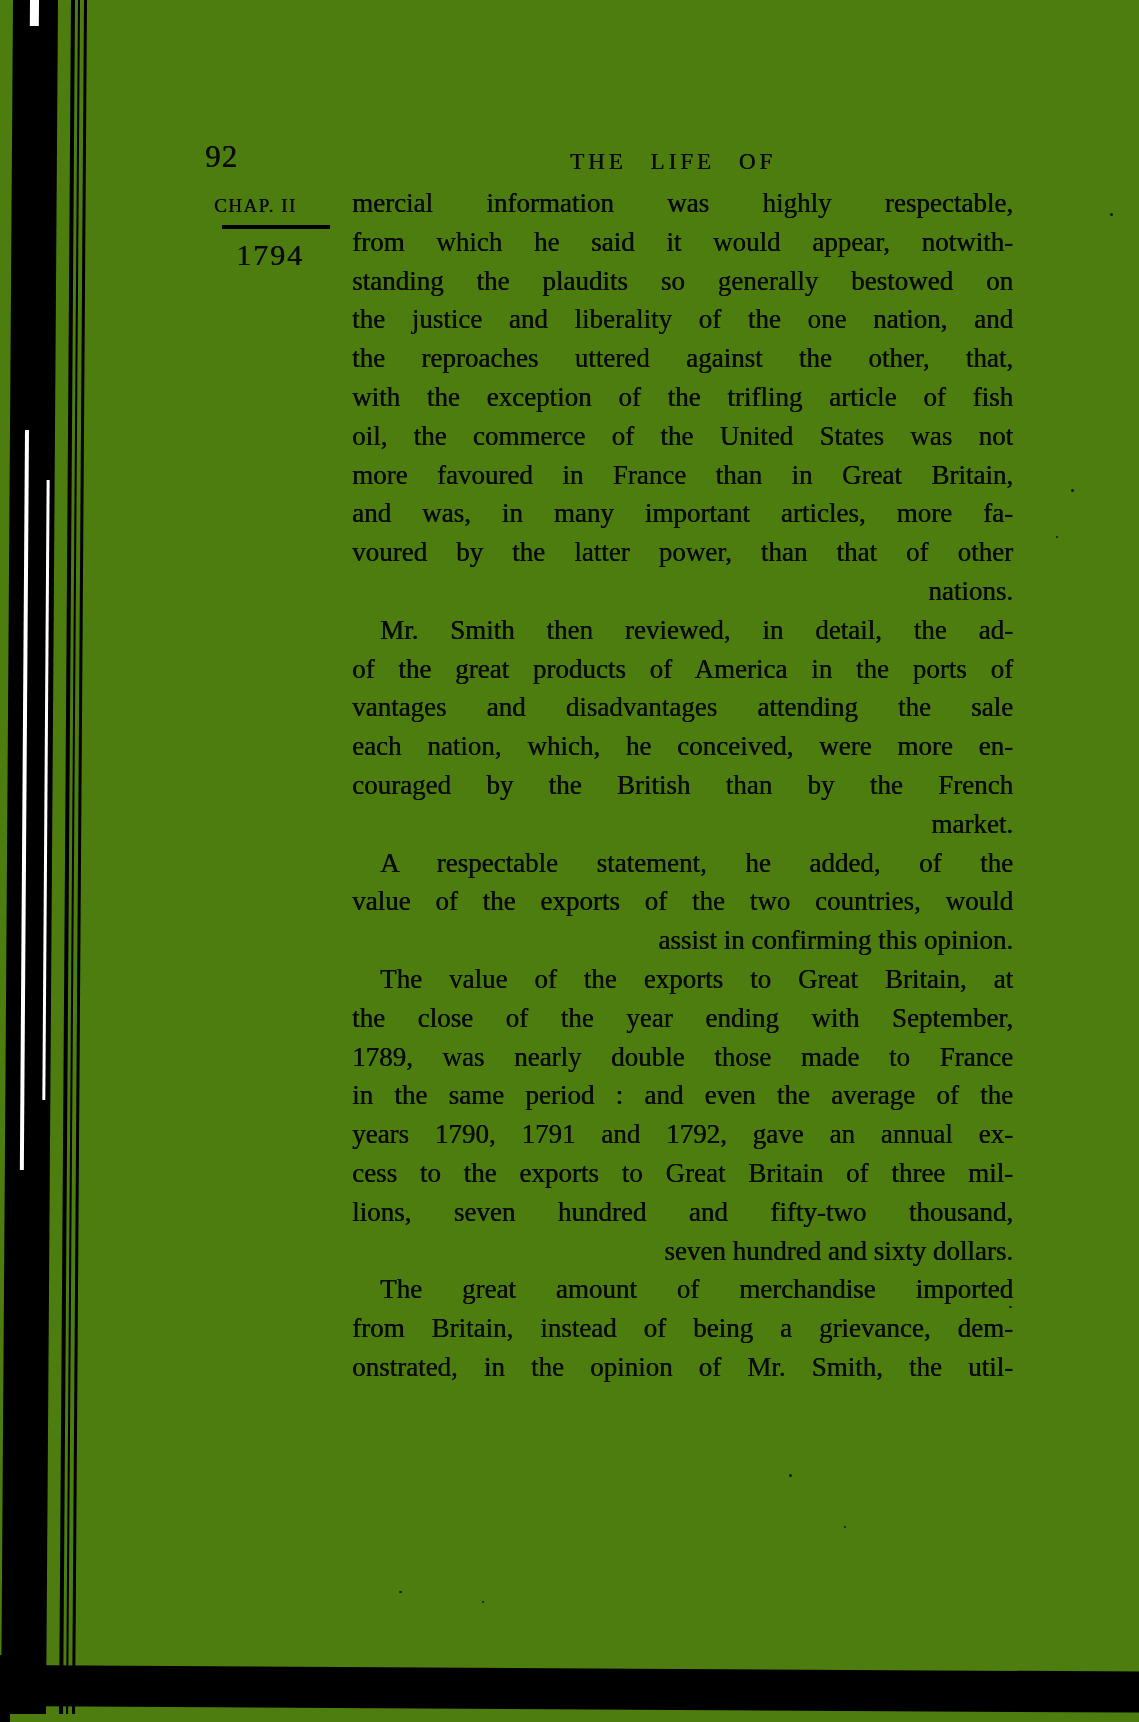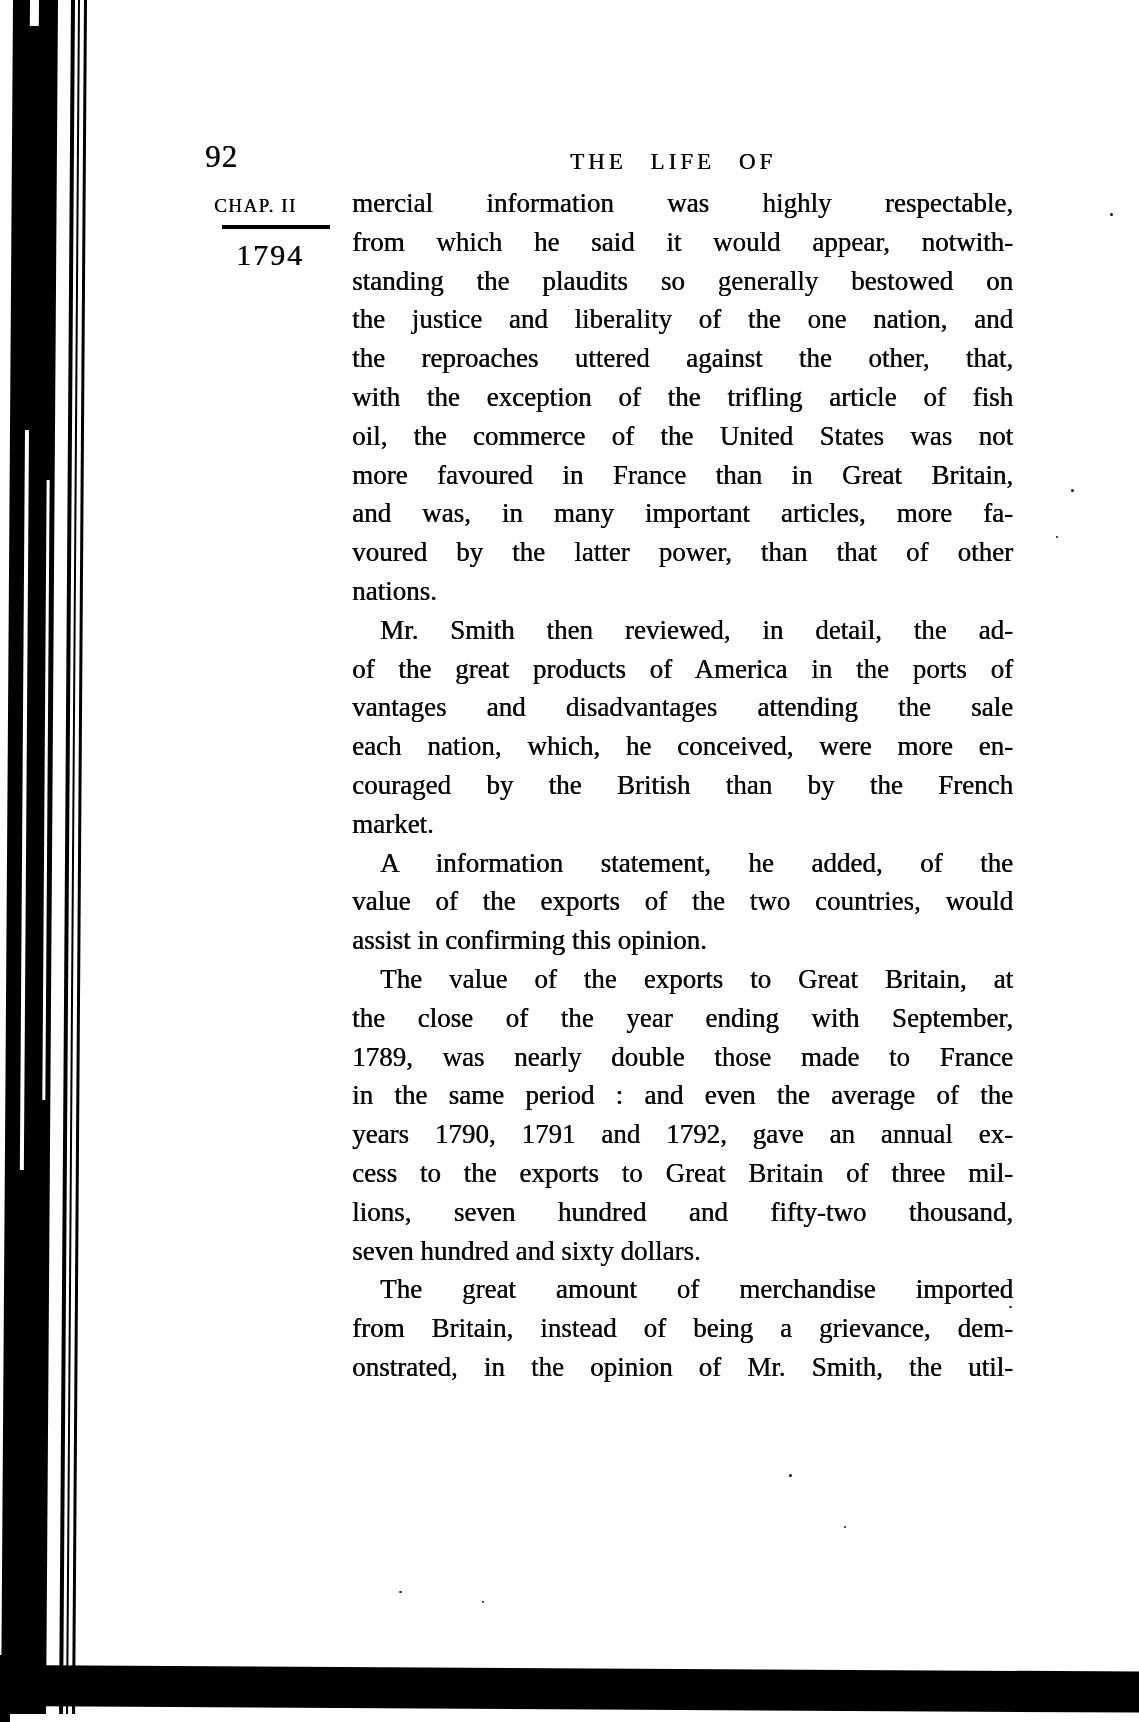--- a/index.html
+++ b/index.html
@@ -1,19 +1,19 @@
 <!DOCTYPE html>
 <html><head>
 <meta charset="utf-8">
 <style>
   html,body{margin:0;padding:0;background:#e8e8e8;}
   .page{
     position:relative;
     width:1139px;height:1722px;
-    background:#ffffff;
+    background:#4d7c0f;
     overflow:hidden;
     font-family:"Liberation Serif", serif;
     color:#0a0a0a;
     margin:0 auto;
   }
   
   .gutter{position:absolute;left:0;top:0;width:100px;height:1722px;
     transform:skewX(-0.4deg);transform-origin:0 0;}
   .band-main{position:absolute;left:13px;top:-6px;width:45px;height:1720px;background:#000;}
   .streak{position:absolute;background:#fff;}
@@ -36,21 +36,21 @@
   .chap{position:absolute;left:214px;top:195px;font-size:19px;letter-spacing:1.5px;
     text-shadow:0.4px 0 currentColor;}
   .margin-rule{position:absolute;left:222px;top:225px;width:108px;height:3.5px;background:#000;}
   .year{position:absolute;left:236px;top:238px;font-size:30px;letter-spacing:2px;
     text-shadow:0.4px 0 currentColor;}
   .body-text{
     position:absolute;left:352px;top:184px;width:661px;
     font-size:27px;line-height:38.8px;
     text-shadow:0.4px 0 currentColor;
   }
-  .body-text .ln{text-align:left;}
+  .body-text .ln{text-align:right;}
   .body-text .ln.j{text-align:justify;text-align-last:justify;text-justify:inter-word;}
   .body-text .ln.i{text-indent:28px;}
 </style>
 </head>
 <body>
 
 <div class="page">
 
   <div class="gutter">
     <div class="band-main"></div>
@@ -92,21 +92,21 @@
       <div class="ln j">more favoured in France than in Great Britain,</div>
       <div class="ln j">and was, in many important articles, more fa-</div>
       <div class="ln j">voured by the latter power, than that of other</div>
       <div class="ln">nations.</div>
       <div class="ln j i">Mr. Smith then reviewed, in detail, the ad-</div>
       <div class="ln j">of the great products of America in the ports of</div>
       <div class="ln j">vantages and disadvantages attending the sale</div>
       <div class="ln j">each nation, which, he conceived, were more en-</div>
       <div class="ln j">couraged by the British than by the French</div>
       <div class="ln">market.</div>
-      <div class="ln j i">A information statement, he added, of the</div>
+      <div class="ln j i">A respectable statement, he added, of the</div>
       <div class="ln j">value of the exports of the two countries, would</div>
       <div class="ln">assist in confirming this opinion.</div>
       <div class="ln j i">The value of the exports to Great Britain, at</div>
       <div class="ln j">the close of the year ending with September,</div>
       <div class="ln j">1789, was nearly double those made to France</div>
       <div class="ln j">in the same period : and even the average of the</div>
       <div class="ln j">years 1790, 1791 and 1792, gave an annual ex-</div>
       <div class="ln j">cess to the exports to Great Britain of three mil-</div>
       <div class="ln j">lions, seven hundred and fifty-two thousand,</div>
       <div class="ln">seven hundred and sixty dollars.</div>

